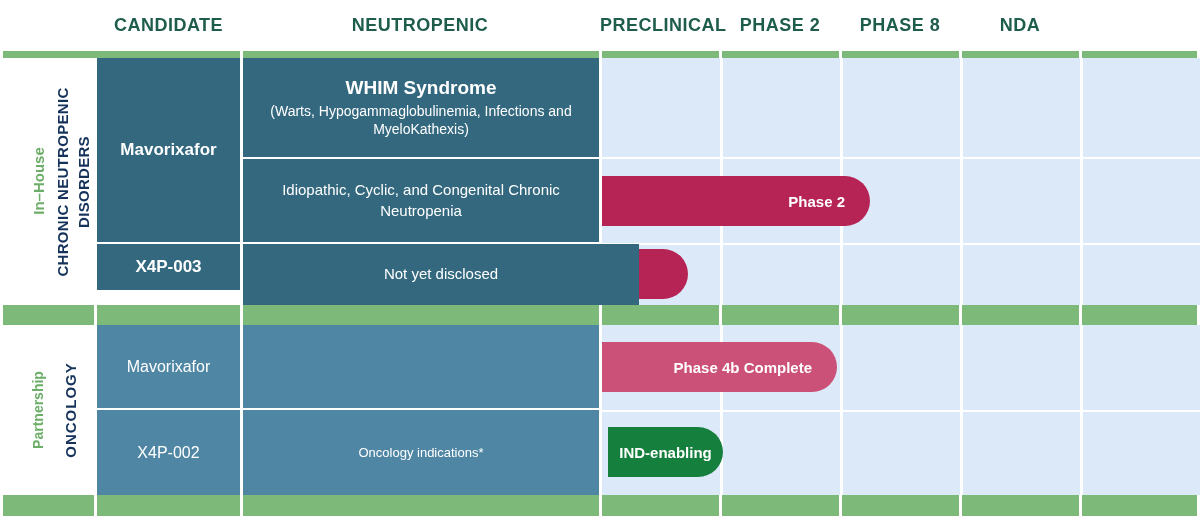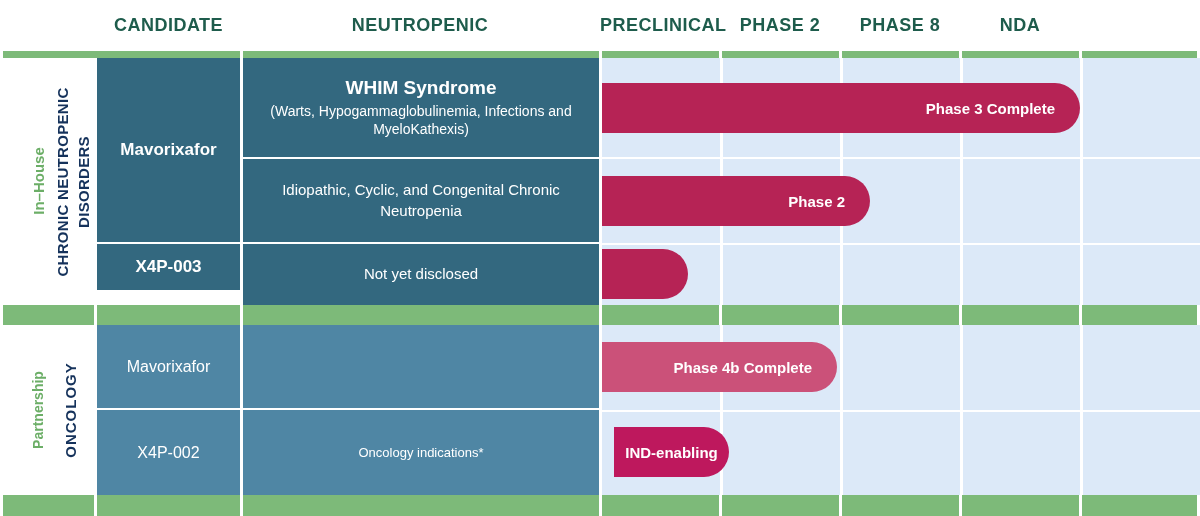--- a/index.html
+++ b/index.html
@@ -64,51 +64,48 @@
 
   <div id="chart">
     <div class="vgrid" style="left:118px"></div>
     <div class="vgrid" style="left:238px"></div>
     <div class="vgrid" style="left:358px"></div>
     <div class="vgrid" style="left:478px"></div>
     <div class="hgrid" style="top:99px"></div>
     <div class="hgrid" style="top:185px"></div>
     <div class="hgrid" style="top:352px"></div>
 
-    <div class="bar" style="left:0;top:25px;width:478px;background:#b62355">
-      <span>Phase 3 Complete</span>
-    </div>
     <div class="bar" style="left:0;top:118px;width:268px;background:#b62355">
       <span>Phase 2</span>
     </div>
     <div class="bar" style="left:0;top:191px;width:86px;background:#b62355">
       <span></span>
     </div>
     <div class="bar" style="left:0;top:284px;width:235px;background:#cb5179">
       <span>Phase 4b Complete</span>
     </div>
-    <div class="bar center" style="left:12px;top:369px;width:115px;background:#be185d">
+    <div class="bar center" style="left:6px;top:369px;width:115px;background:#15803d">
       <span>IND-enabling</span>
     </div>
   </div>
 
   <div class="vlabel v-own" style="width:247px;height:20px;left:-84px;top:171px">In–House</div>
   <div class="vlabel v-cat wrap" style="width:247px;height:44px;left:-50px;top:160px">CHRONIC NEUTROPENIC DISORDERS</div>
 
   <div class="cell teal cand-strong" style="left:97px;top:58px;width:143px;height:184px">Mavorixafor</div>
   <div class="cell teal cand-strong" style="left:97px;top:244px;width:143px;height:46px">X4P-003</div>
 
   <div class="cell teal" style="left:243px;top:159px;width:356px;height:83px">
     <div class="ind-plain">Idiopathic, Cyclic, and Congenital Chronic Neutropenia</div>
   </div>
   <div class="cell teal" style="left:243px;top:58px;width:356px;height:99px">
     <div class="ind-title">WHIM Syndrome</div>
     <div class="ind-sub">(Warts, Hypogammaglobulinemia, Infections and MyeloKathexis)</div>
   </div>
-  <div class="cell teal" style="left:243px;top:244px;width:356px;height:61px">
+  <div class="cell teal" style="left:243px;top:244px;width:396px;height:61px">
     <div class="ind-plain">Not yet disclosed</div>
   </div>
 
   <div class="vlabel v-own" style="width:170px;height:20px;left:-45px;top:400px;font-size:14px">Partnership</div>
   <div class="vlabel v-cat" style="width:170px;height:22px;left:-12px;top:399px;letter-spacing:1px">ONCOLOGY</div>
 
   <div class="cell slate cand-plain" style="left:97px;top:325px;width:143px;height:83px">Mavorixafor</div>
   <div class="cell slate cand-plain" style="left:97px;top:410px;width:143px;height:85px">X4P-002</div>
 
   <div class="cell slate" style="left:243px;top:325px;width:356px;height:83px">

